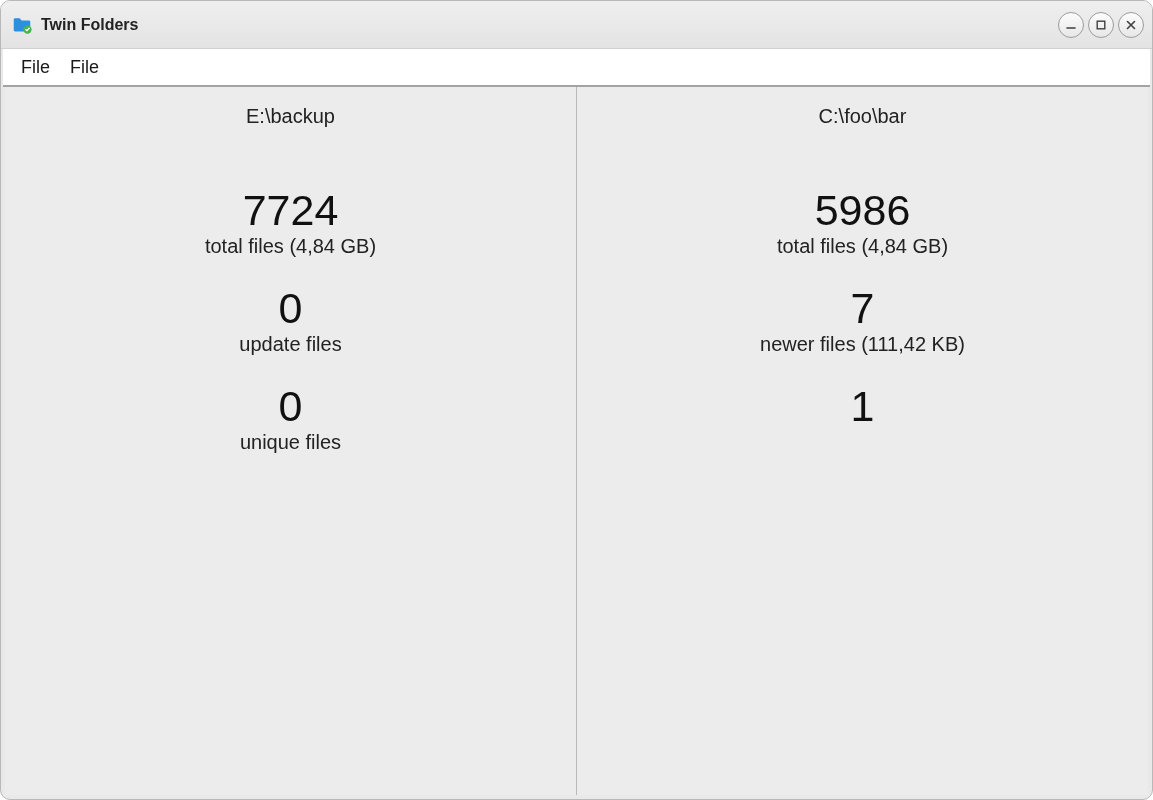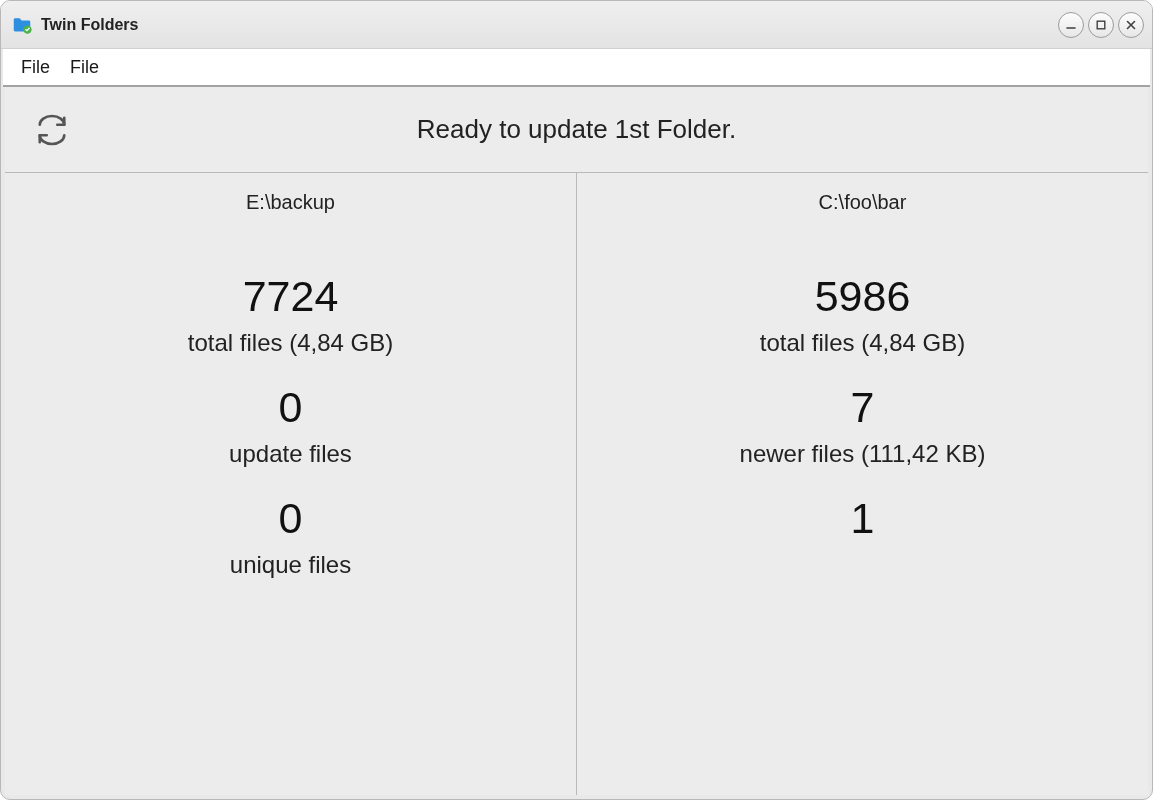--- a/index.html
+++ b/index.html
@@ -114,23 +114,23 @@
     text-align: center;
     margin-bottom: 28px;
   }
   .stat-number {
     font-size: 43px;
     font-weight: 400;
     color: #111;
     line-height: 1.05;
   }
   .stat-label {
-    font-size: 24px;
-    color: #222;
-    margin-top: 10px;
+    font-size: 20px;
+    color: #222;
+    margin-top: 2px;
   }
   .link {
     cursor: pointer;
   }
 </style>
 </head>
 <body>
 
 <div class="window">
 
@@ -164,32 +164,20 @@
     </div>
   </div>
 
   <div class="menubar">
     <span class="menu-item">File</span>
     <span class="menu-item">File</span>
   </div>
 
   <div class="content">
 
-    <div class="status-row">
-      <span class="sync-icon">
-        <svg viewBox="0 0 48 48" fill="none" stroke="#555" stroke-width="3" stroke-linecap="round" stroke-linejoin="round">
-          <path d="M10 18 A14 10 0 0 1 38 18"></path>
-          <polyline points="38,10 38,18 30,18"></polyline>
-          <path d="M38 30 A14 10 0 0 1 10 30"></path>
-          <polyline points="10,38 10,30 18,30"></polyline>
-        </svg>
-      </span>
-      <div class="status-text">Ready to update 1st Folder.</div>
-      <span style="width:42px"></span>
-    </div>
 
     <div class="panes">
 
       <div class="pane left">
         <div class="folder-path">E:\backup</div>
 
         <div class="stat-block">
           <div class="stat-number">7724</div>
           <div class="stat-label">total files (4,84 GB)</div>
         </div>

